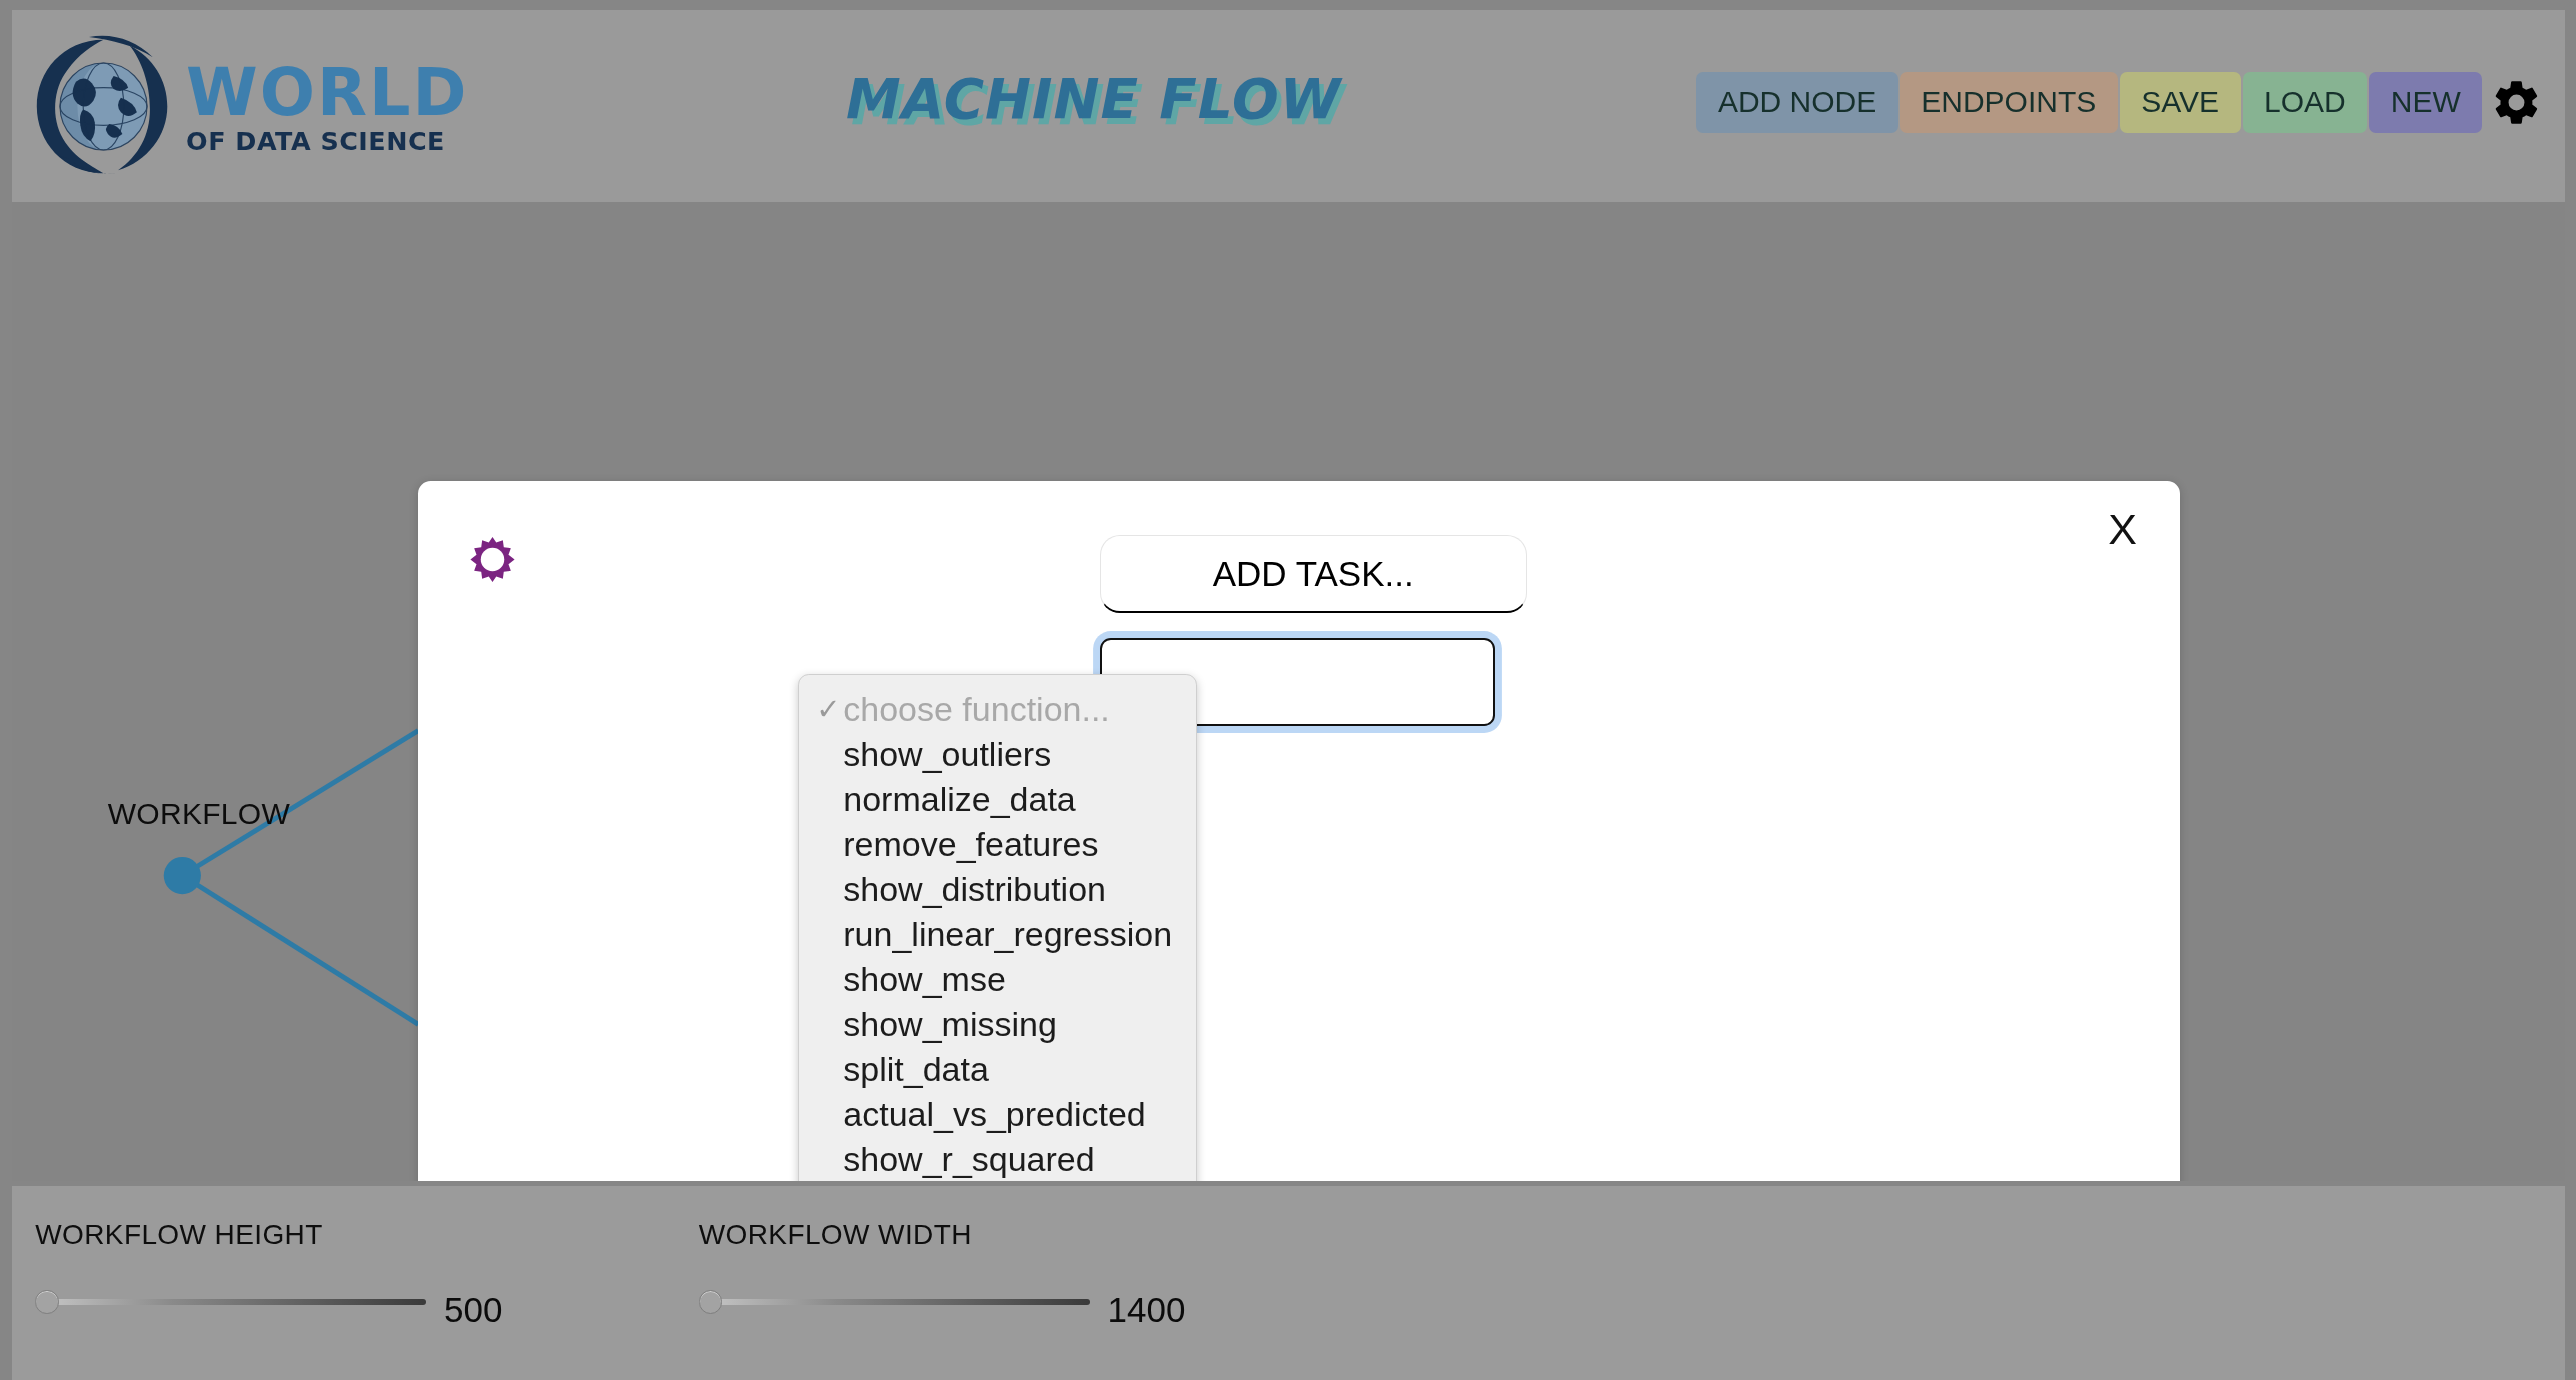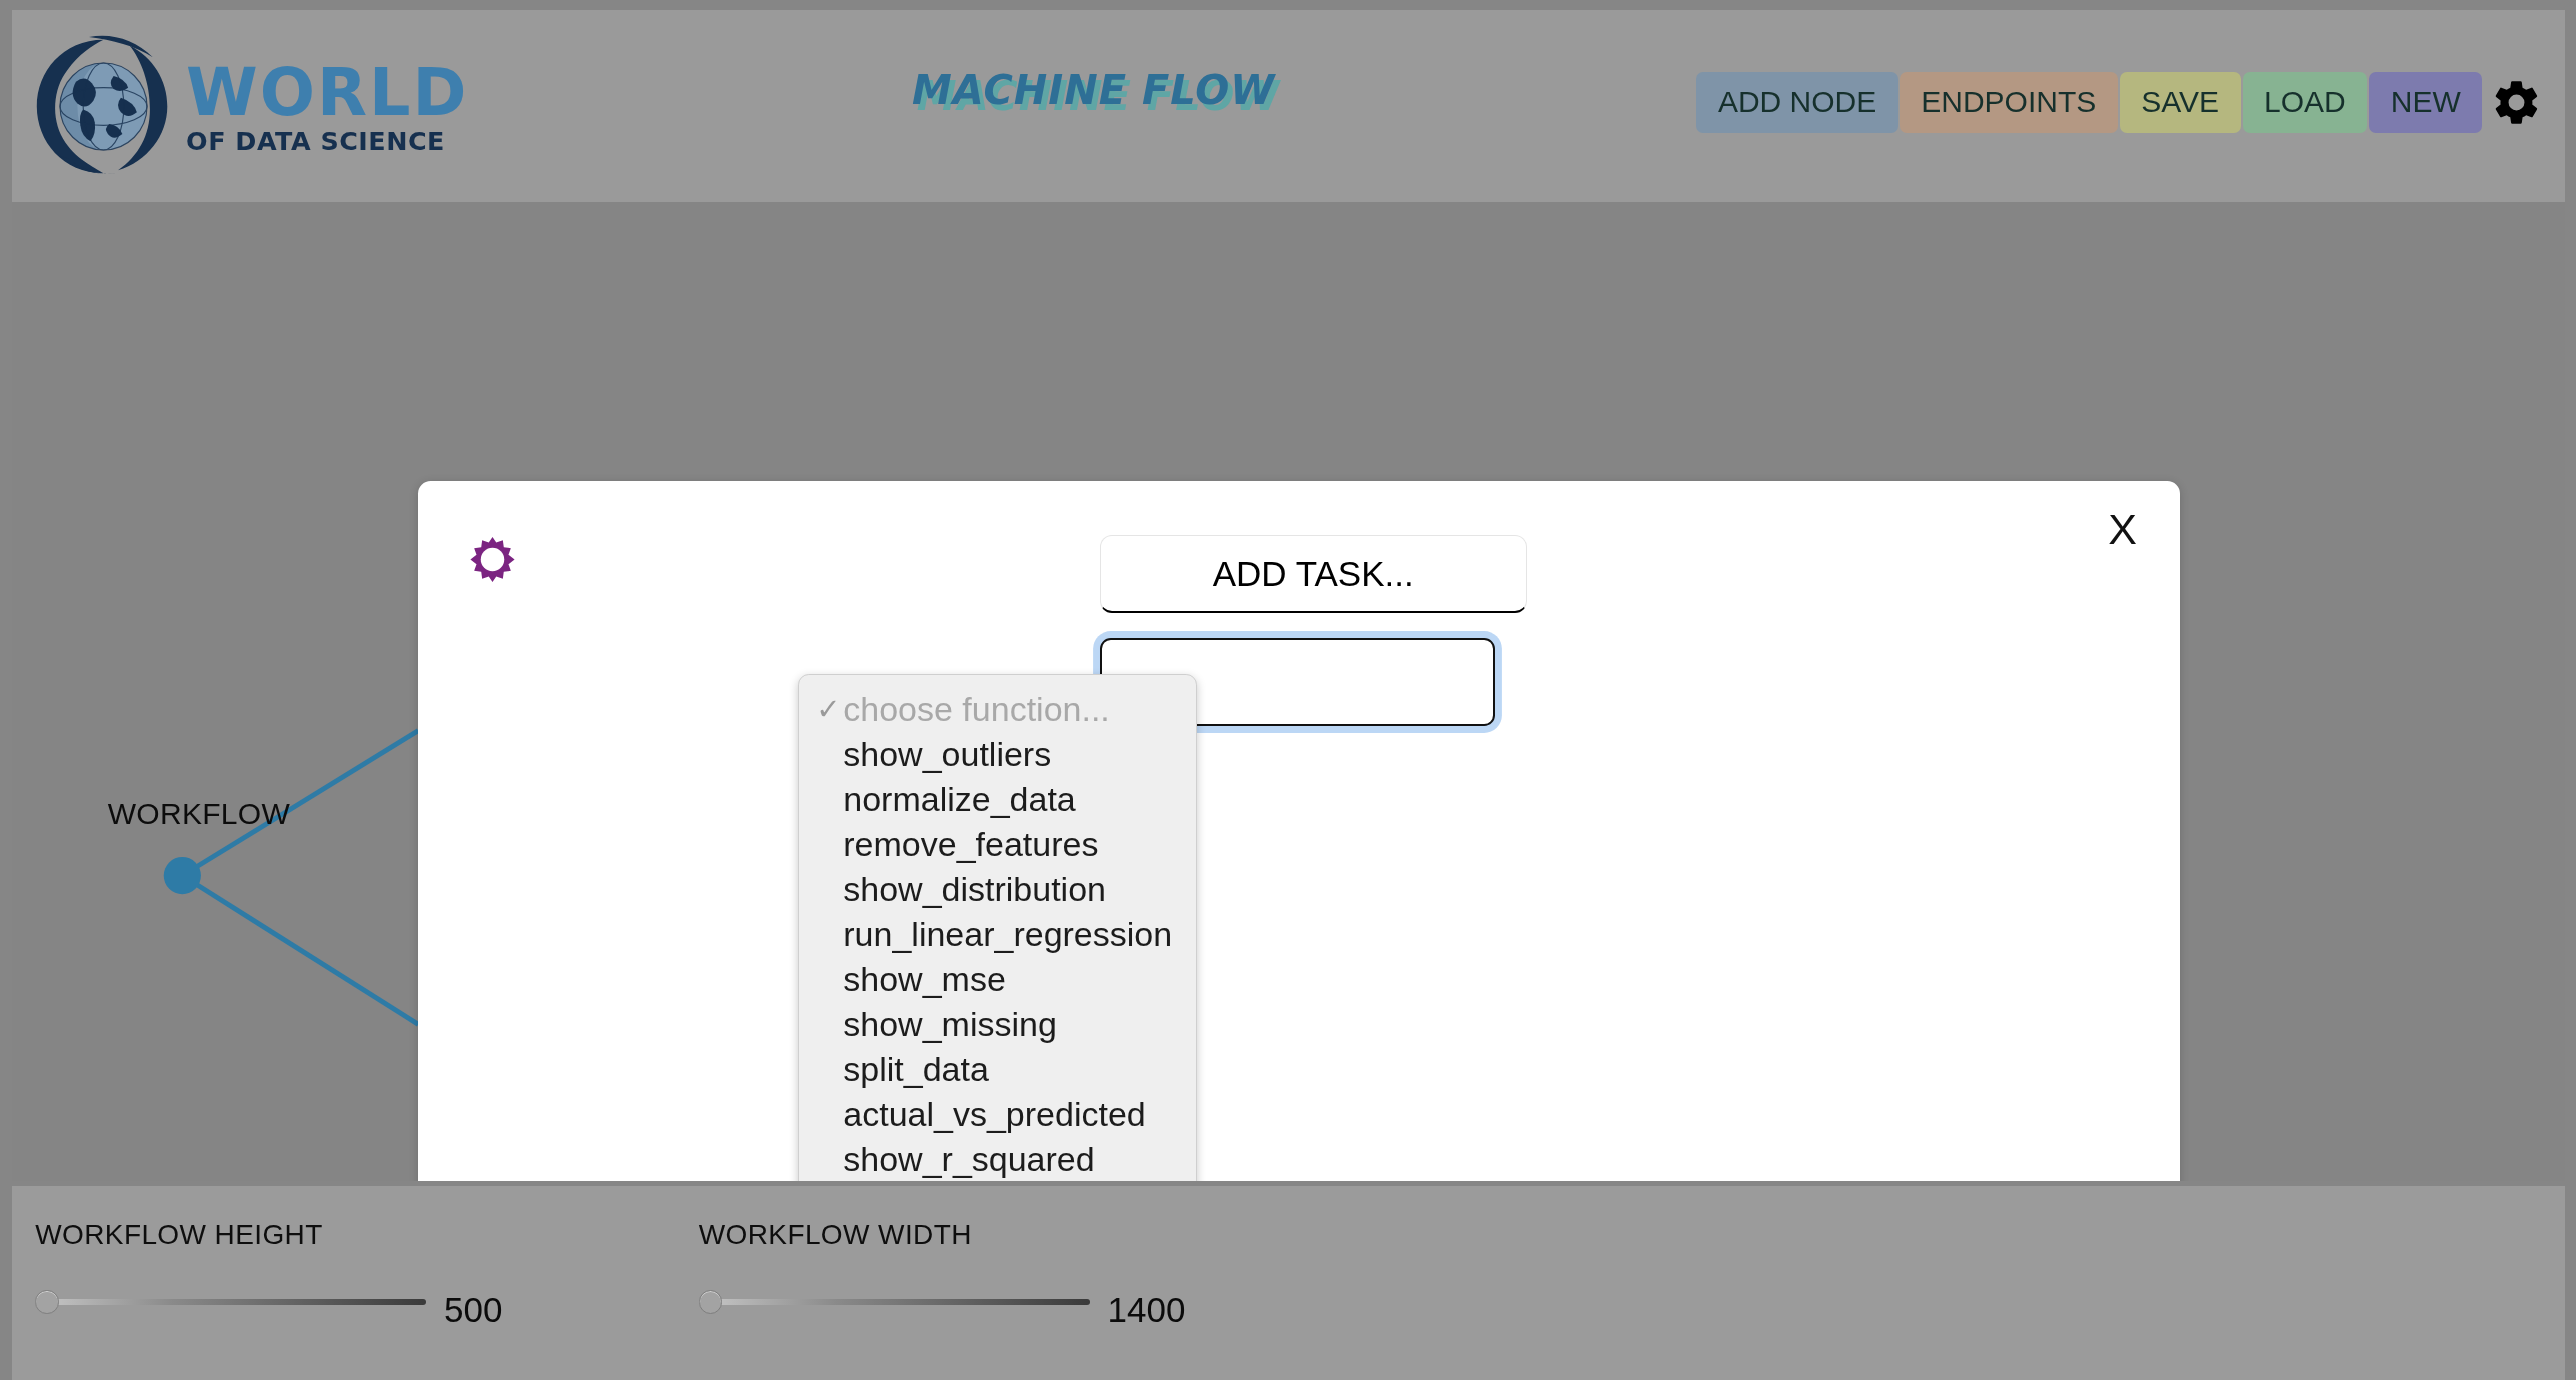--- a/index.html
+++ b/index.html
@@ -46,21 +46,21 @@
   #logo-sub {
     font-size: 25.4px; font-weight: 800; letter-spacing: 0.5px;
     color: #16304f; margin-top: 3.9px;
     font-family: "DejaVu Sans", sans-serif;
   }
   #app-title {
     position: absolute;
     left: 808px; top: 57px;
     width: 548px;
     text-align: center;
-    font-size: 40px;
+    font-size: 55px;
     font-weight: 800;
     font-style: italic;
     letter-spacing: 1px;
     color: #2e6f96;
     text-shadow: 4.9px 5.9px 0 #5fa6a5;
     font-family: "DejaVu Sans", sans-serif;
     white-space: nowrap;
   }
   #header-actions {
     position: absolute;
@@ -115,21 +115,21 @@
     font-size: 43px; color: #111; cursor: pointer;
     font-family: "Liberation Sans", sans-serif;
     line-height: 1; padding: 5.9px 9.8px;
   }
   #task-input {
     position: absolute;
     left: 682px; top: 54px;
     width: 427px; height: 78px;
     border: 1px solid rgba(0,0,0,0.10);
     border-bottom: 2px solid #000;
-    border-radius: 12px;
+    border-radius: 20px;
     background: #fff;
     font-size: 35px;
     color: #000;
     text-align: center;
     outline: none;
     font-family: "Liberation Sans", sans-serif;
     padding: 0 11.7px;
   }
   #func-select {
     position: absolute;

